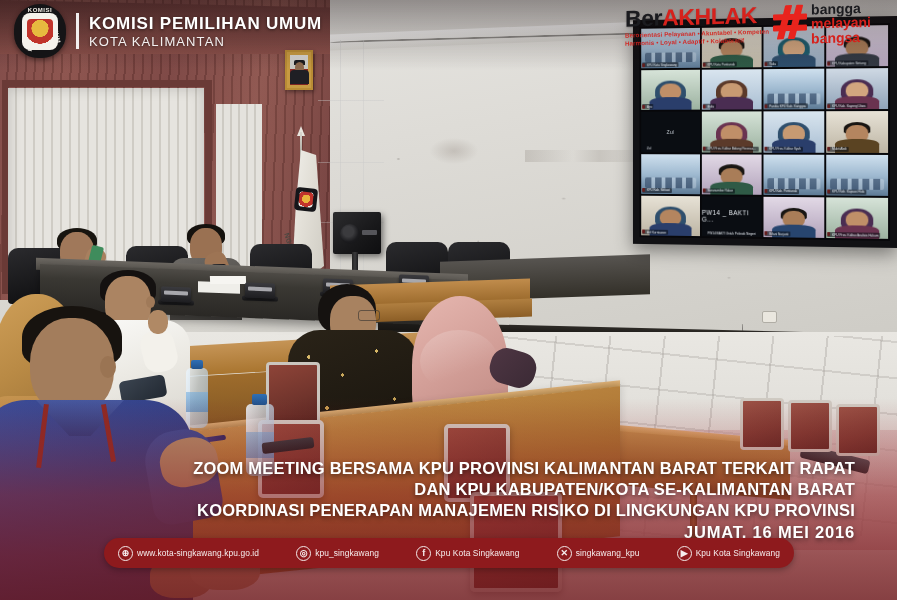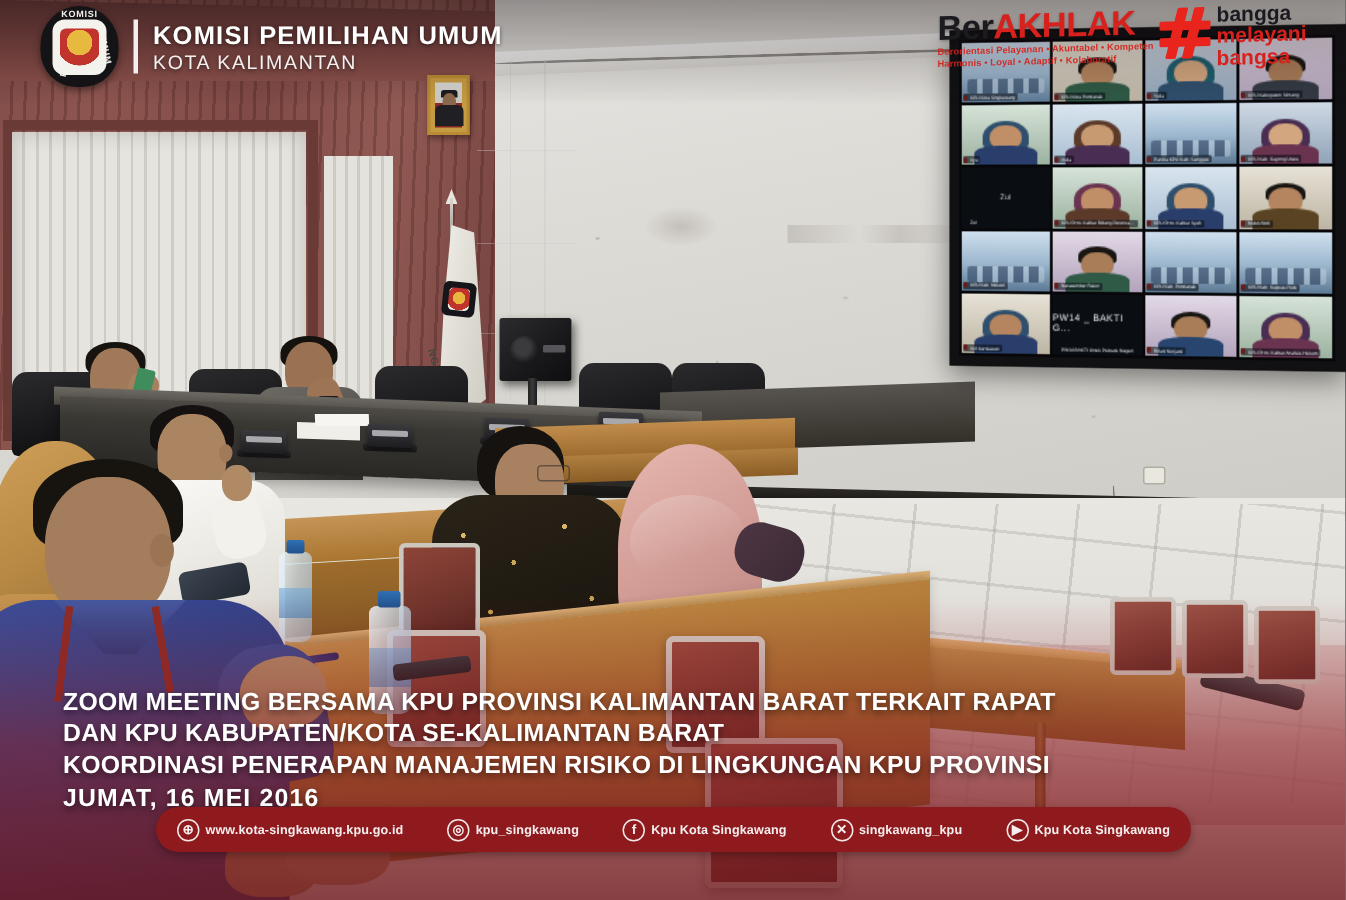--- a/index.html
+++ b/index.html
@@ -691,21 +691,21 @@
     background: linear-gradient(180deg,
       rgba(150,36,40,0) 0%,
       rgba(150,36,40,.22) 22%,
       rgba(144,34,38,.52) 48%,
       rgba(126,28,33,.70) 78%,
       rgba(112,24,29,.78) 100%);
   }
 
   
   .header {
-    position: absolute; left: 13px; top: 0; width: 740px; height: 62px;
+    position: absolute; left: 0; top: 0; width: 740px; height: 62px;
     display: flex; align-items: center; padding-left: 14px; gap: 10px;
   }
   .kpu-logo {
     position: relative; width: 52px; height: 54px; flex: 0 0 auto;
   }
   .kpu-shield {
     position: absolute; inset: 0;
     background: #141416;
     border-radius: 26px 26px 24px 24px;
     box-shadow: 0 2px 5px rgba(0,0,0,.45);
@@ -766,39 +766,39 @@
   .akhlak-hash i.h1 { left: 0; top: 9px; width: 34px; height: 6px; }
   .akhlak-hash i.h2 { left: 0; top: 20px; width: 34px; height: 6px; }
   .akhlak-right { display: flex; flex-direction: column; line-height: 1.02; }
   .ak-b1 { font-size: 14px; font-weight: bold; color: #1b1b1f; }
   .ak-b2 { font-size: 14px; font-weight: bold; color: #d6211c; }
   .ak-b3 { font-size: 14px; font-weight: bold; color: #d6211c; }
 
   
   .caption {
     position: absolute; left: 0; right: 0; top: 458px;
-    text-align: left; padding: 0 42px;
+    text-align: right; padding: 0 42px;
     color: #ffffff; font-weight: bold;
     font-size: 16.5px; line-height: 1.28; letter-spacing: .2px;
     text-shadow: 0 2px 5px rgba(0,0,0,.55);
   }
   .caption .date { display: block; margin-top: 1px; letter-spacing: .8px; }
 
   
   .social {
     position: absolute; left: 104px; top: 538px; width: 690px; height: 30px;
     background: #8e1a1d;
     border-radius: 15px;
     display: flex; align-items: center; justify-content: space-between;
     padding: 0 14px;
     box-shadow: 0 2px 6px rgba(0,0,0,.3);
   }
   .sitem { display: flex; align-items: center; gap: 4px; }
   .sitem span {
-    color: #f6eeee; font-size: 8.4px; letter-spacing: .1px; white-space: nowrap; font-weight: bold;
+    color: #f6eeee; font-size: 8.4px; letter-spacing: .1px; white-space: nowrap;
   }
   .sico {
     width: 15px; height: 15px; border-radius: 50%;
     border: 1.3px solid #f3e8e8;
     display: flex; align-items: center; justify-content: center;
     color: #f6eeee; font-size: 9px; line-height: 1; flex: 0 0 auto;
     font-weight: bold;
   }
 </style>
 </head>

